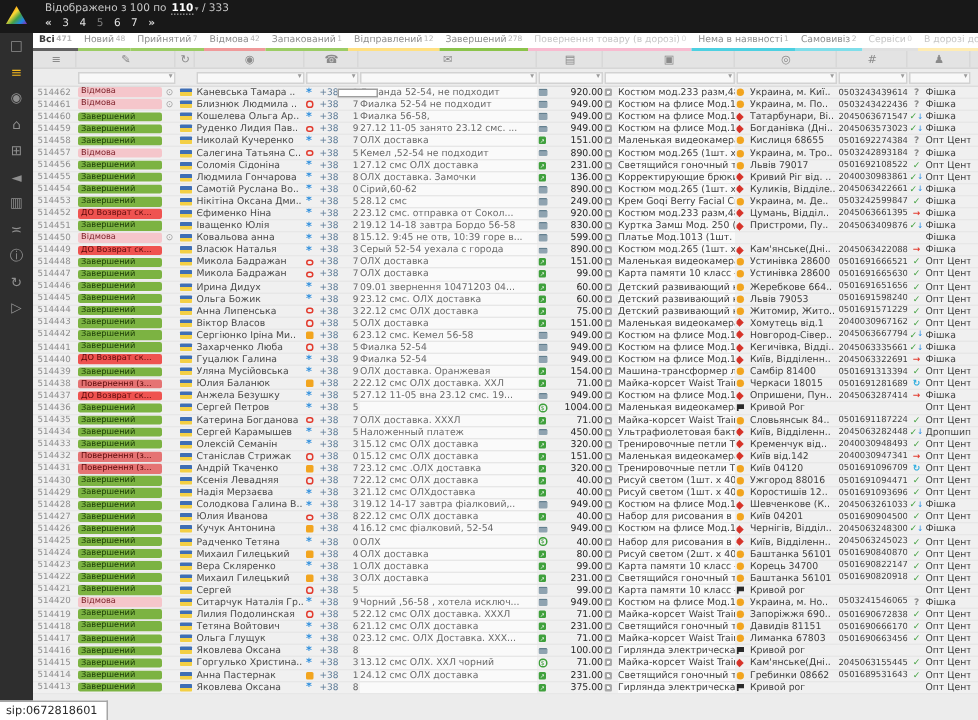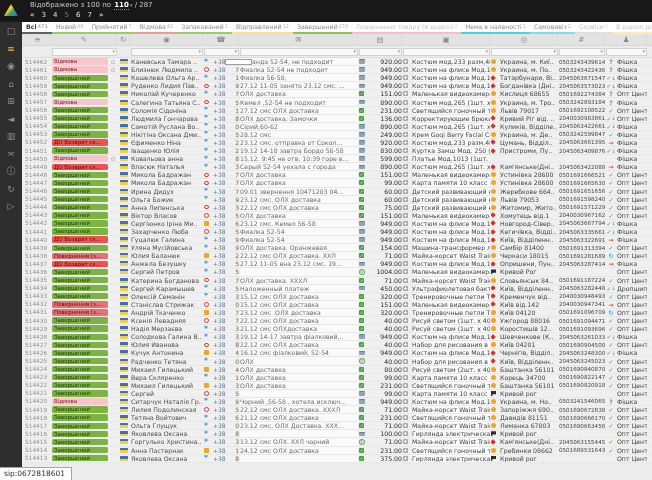--- a/index.html
+++ b/index.html
@@ -80,21 +80,21 @@
            font-size:7.5px;padding:1px 6px 2px 4px;color:#2b2b2b;z-index:9}
 </style>
 </head>
 <body>
 
 <div class="topbar">
   <span class="logo"></span>
   <div class="tb1">
     <span>Відображено з 100 по</span>
     <span class="psize">110</span><span class="caret">▾</span>
-    <span>/ 287</span>
+    <span>/ 333</span>
   </div>
   <div class="tb2">
     <span class="pgnav">«</span>
     <span id="pages" style="display: inline-flex; gap: 7px;">
         <span class="pgbtn">3</span>
         <span class="pgbtn">4</span>
         <span class="pgbtn cur">5</span>
         <span class="pgbtn">6</span>
         <span class="pgbtn">7</span>
       </span>

